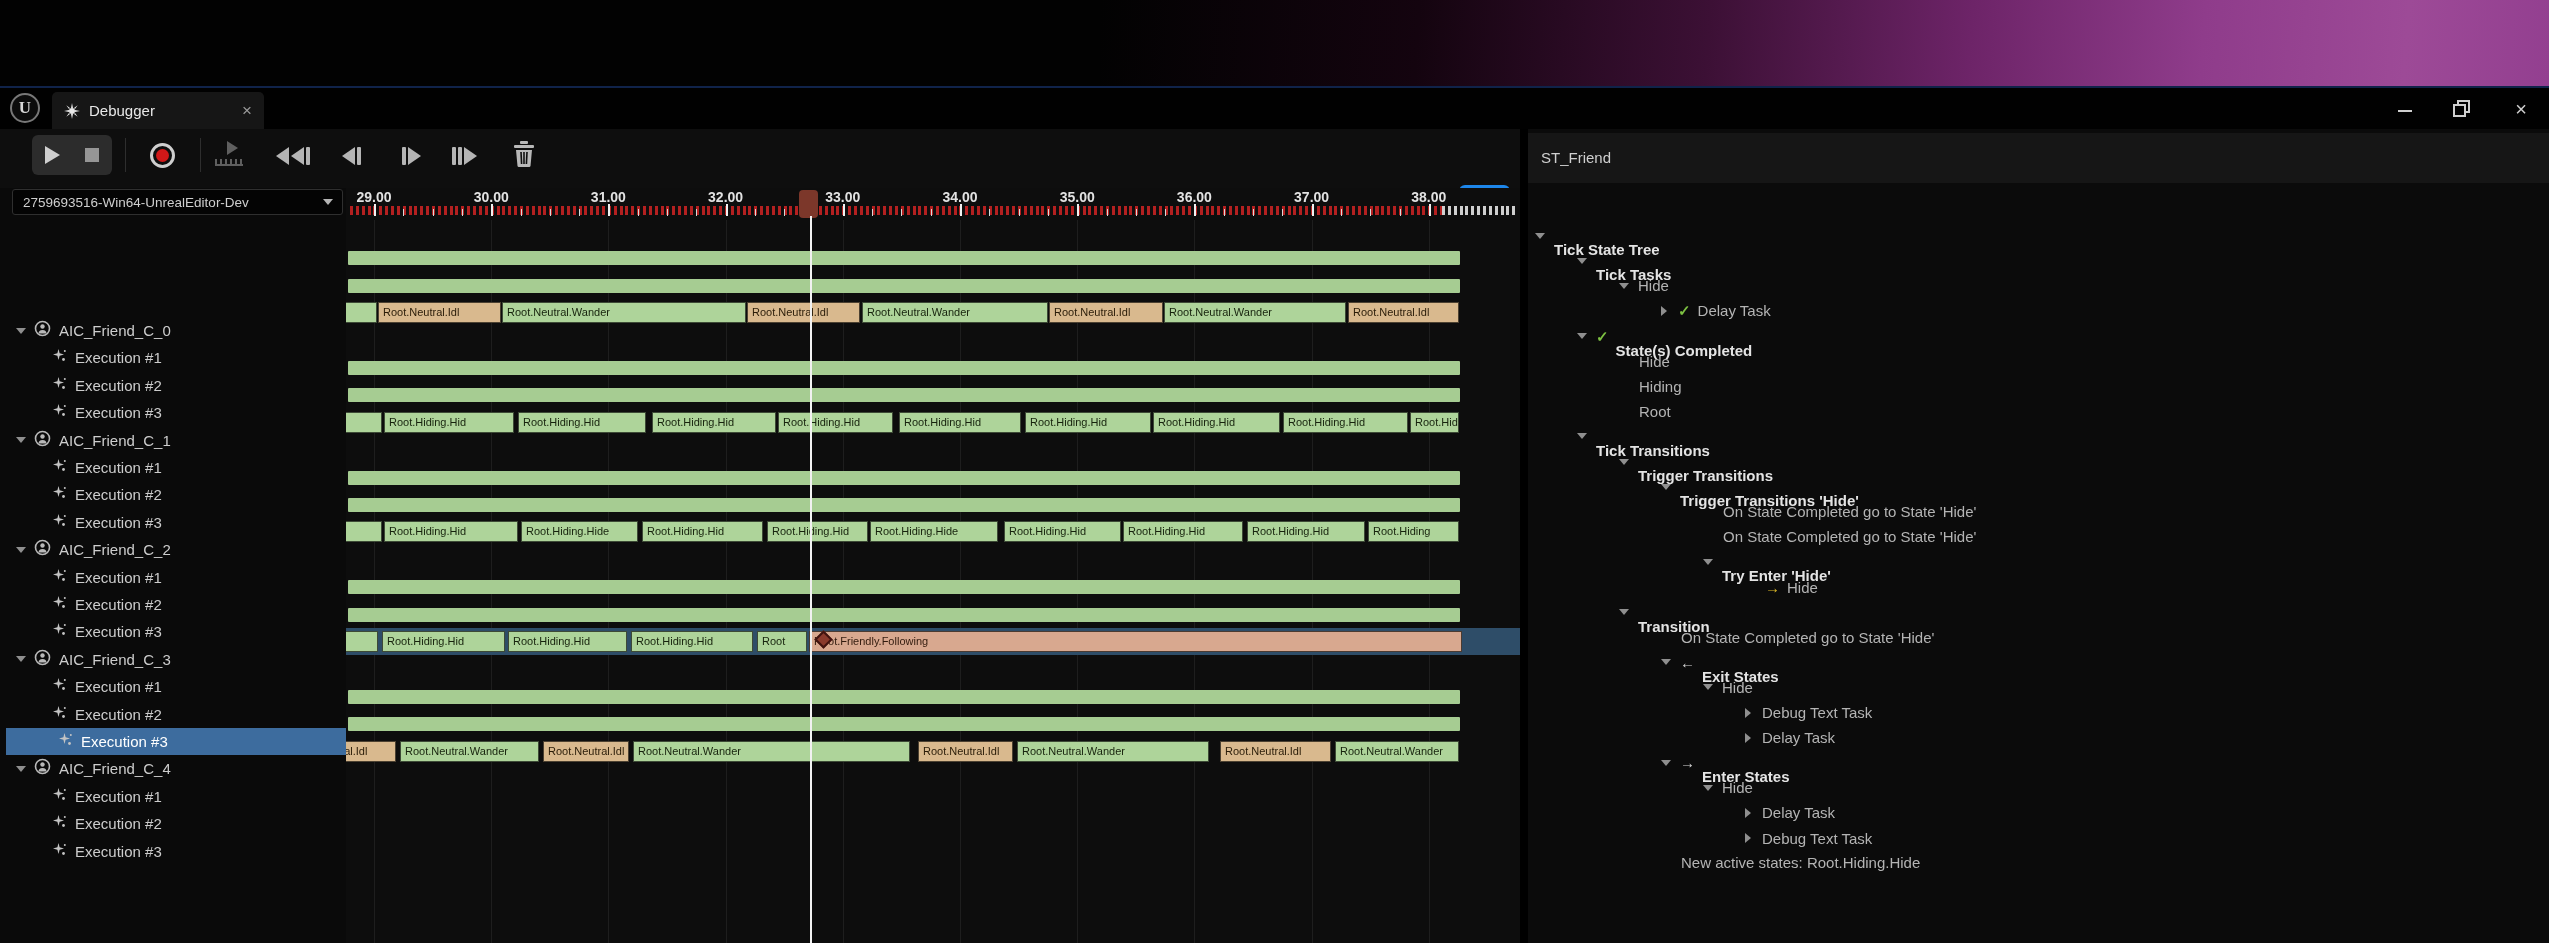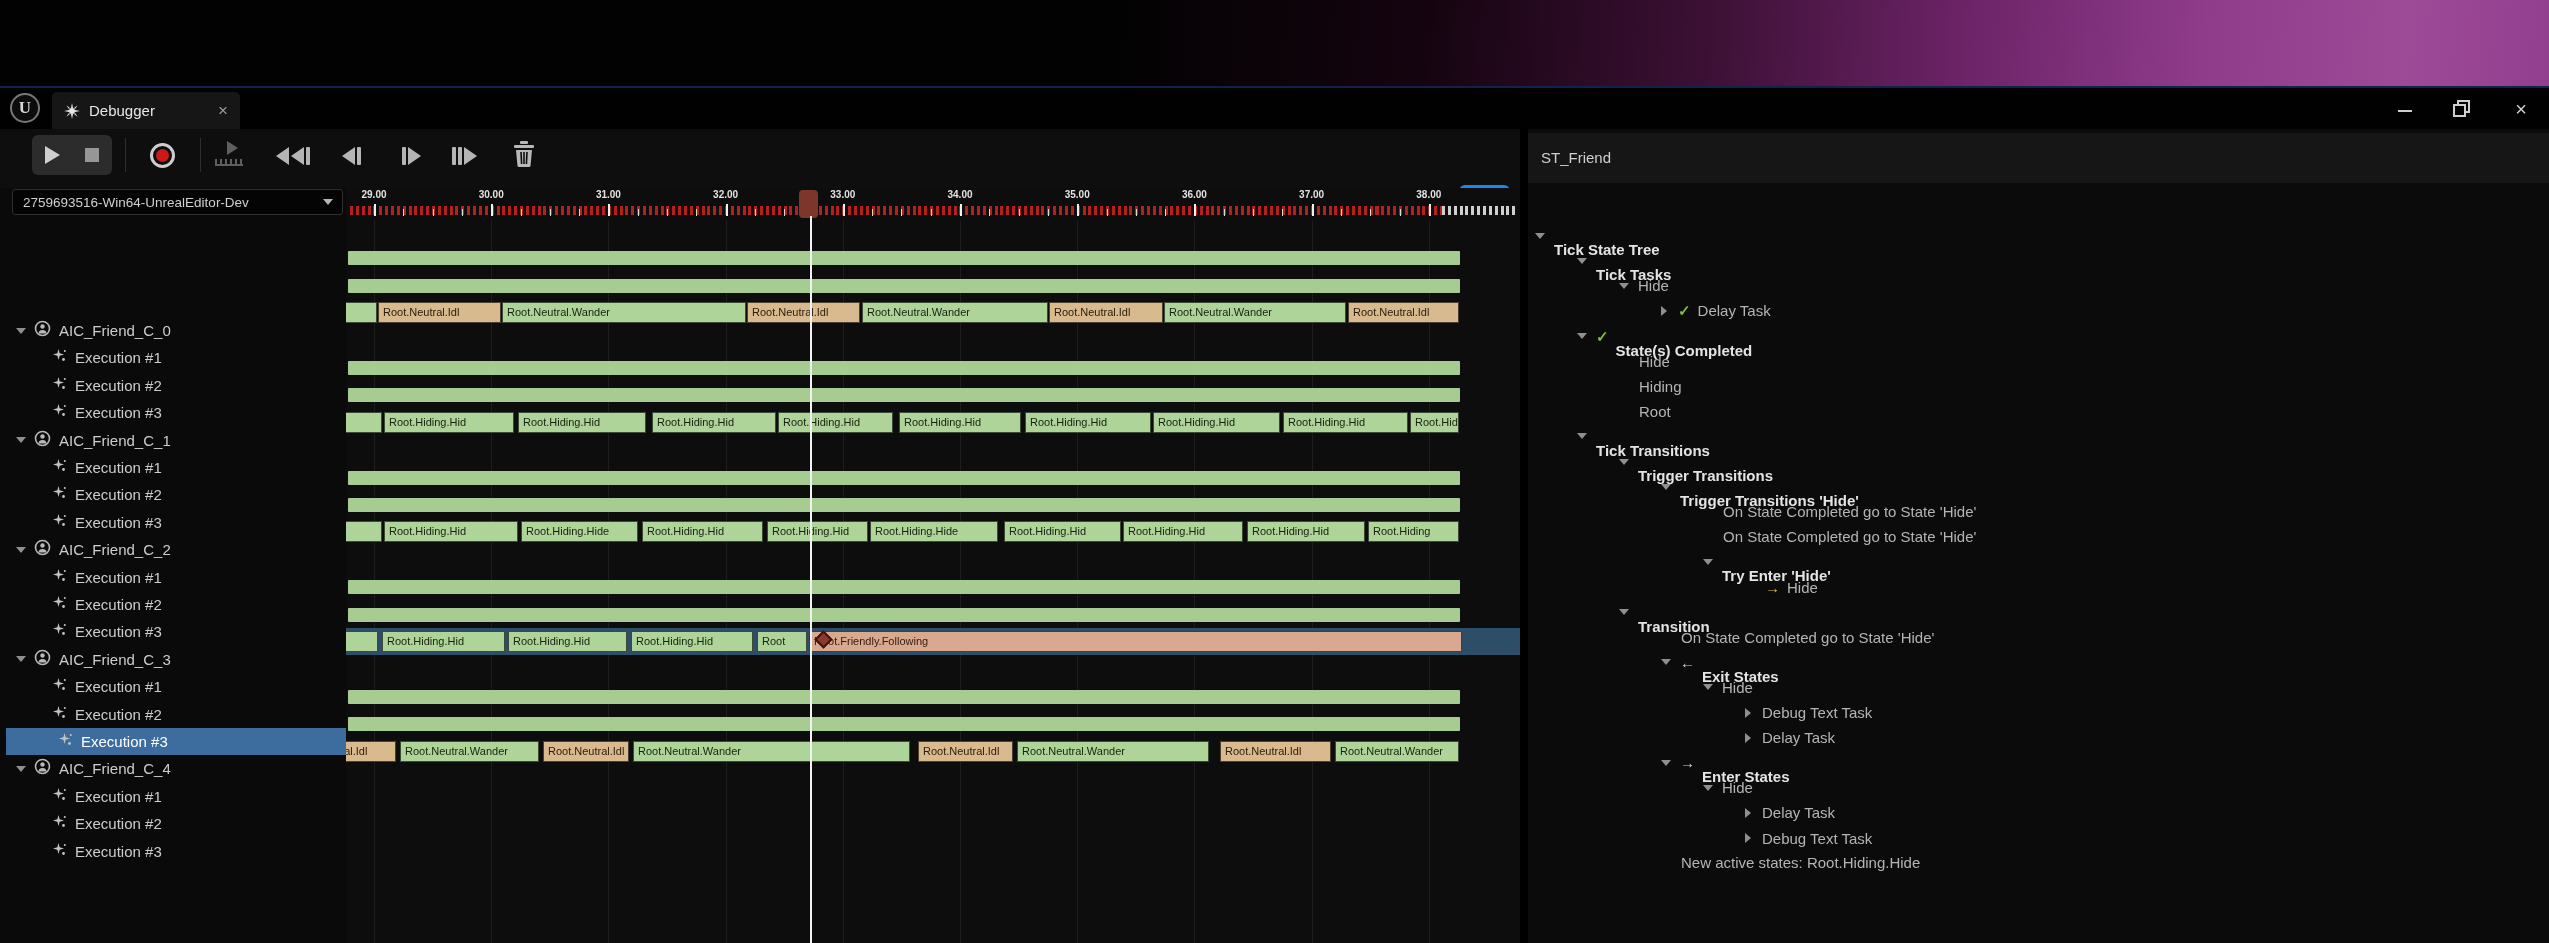--- a/index.html
+++ b/index.html
@@ -8,21 +8,21 @@
   .abs{position:absolute;}
   
   #desktop{left:0;top:0;width:2549px;height:86px;background:#020202;}
   #wallpaper{left:1100px;top:0;width:1449px;height:86px;
     background:linear-gradient(94deg, rgba(0,0,0,0) 0%, #14040f 22%, #3c1035 42%, #6d2468 60%, #8f3c8b 76%, #9d4a97 90%, #933f90 100%);}
   
   #window{left:0;top:86px;width:2549px;height:857px;background:#0b0b0b;border-top:2px solid #10234a;box-sizing:border-box;}
   
   #titlebar{left:0;top:0;width:2549px;height:41px;background:#010101;}
   #ue-logo{left:10px;top:5px;width:30px;height:30px;border-radius:50%;background:#0c0c0c;border:2px solid #787878;box-sizing:border-box;color:#d8d8d8;font-family:"Liberation Serif",serif;font-size:17px;font-weight:bold;text-align:center;line-height:26px;}
-  #tab{left:52px;top:4px;width:188px;height:37px;background:#161616;border-radius:5px 5px 0 0;display:flex;align-items:center;}
+  #tab{left:52px;top:4px;width:212px;height:37px;background:#161616;border-radius:5px 5px 0 0;display:flex;align-items:center;}
   #tab-icon{width:16px;height:16px;margin-left:12px;}
   #tab-label{color:#e8e8e8;font-size:15px;margin-left:9px;flex:1;}
   #tab-close{color:#9a9a9a;font-size:17px;margin-right:12px;line-height:16px;}
   .winctl{top:8px;width:30px;height:26px;color:#cfcfcf;text-align:center;}
   #btn-min{left:2390px;} #btn-min .bar{margin:14px auto 0;width:14px;height:2px;background:#cfcfcf;}
   #btn-restore{left:2446px;}
   .sq{position:absolute;border:2px solid #cfcfcf;width:9px;height:9px;box-sizing:content-box;}
   #btn-restore .sq1{left:11px;top:4px;} #btn-restore .sq2{left:7px;top:8px;background:#010101;}
   #btn-close{left:2506px;font-size:20px;line-height:26px;}
   
@@ -53,21 +53,21 @@
   .trow.sel{left:6px;width:340px;background:#3d6c9e;}
   .texp{width:0;height:0;border-left:5px solid transparent;border-right:5px solid transparent;border-top:6px solid #8f8f8f;margin-left:16px;}
   .tlabel{color:#cdcdcd;font-size:15px;margin-left:8px;white-space:nowrap;}
   .trow.sel .tlabel{color:#fff;}
   .ticon{margin-left:8px;flex:0 0 auto;}
   .exicon{margin-left:52px;flex:0 0 auto;}
   
   #timeline{left:346px;top:100px;width:1174px;height:757px;background:#0d0d0d;overflow:hidden;}
   .gridline{position:absolute;top:32px;bottom:0;width:1px;background:#1e1e1e;}
   #ruler{position:absolute;left:0;top:0;width:1174px;height:32px;}
-  .rlabel{position:absolute;top:1px;transform:translateX(-50%);color:#e2e2e2;font-size:10px;font-weight:bold;}
+  .rlabel{position:absolute;top:1px;transform:translateX(-50%);color:#e2e2e2;font-size:14px;font-weight:bold;}
   #dashes-red{position:absolute;left:4px;top:18px;width:1092px;height:9px;background:repeating-linear-gradient(90deg,#b42020 0 3px,rgba(0,0,0,0) 3px 5.86px);}
   #dashes-grey{position:absolute;left:1096px;top:18px;width:74px;height:9px;background:repeating-linear-gradient(90deg,#cfcfcf 0 3px,rgba(0,0,0,0) 3px 5.86px);}
   .tick-major{position:absolute;top:16px;width:2px;height:12px;background:#f0f0f0;}
   .tick-quarter{position:absolute;top:21px;width:1px;height:7px;background:#d8d8d8;}
   #scrub-handle{position:absolute;top:2px;width:19px;height:28px;background:#7c372a;border-radius:4px;}
   #playhead{position:absolute;top:28px;bottom:0;width:2px;background:#f2f2f2;}
   .selband{position:absolute;left:0;width:1174px;height:27px;background:#2e4d68;}
   .gbar{position:absolute;height:14px;background:#a6cc92;border-radius:1px;}
   .strip{position:absolute;height:21px;}
   .seg{position:absolute;top:0;height:21px;box-sizing:border-box;border:1px solid rgba(0,0,0,0.65);

